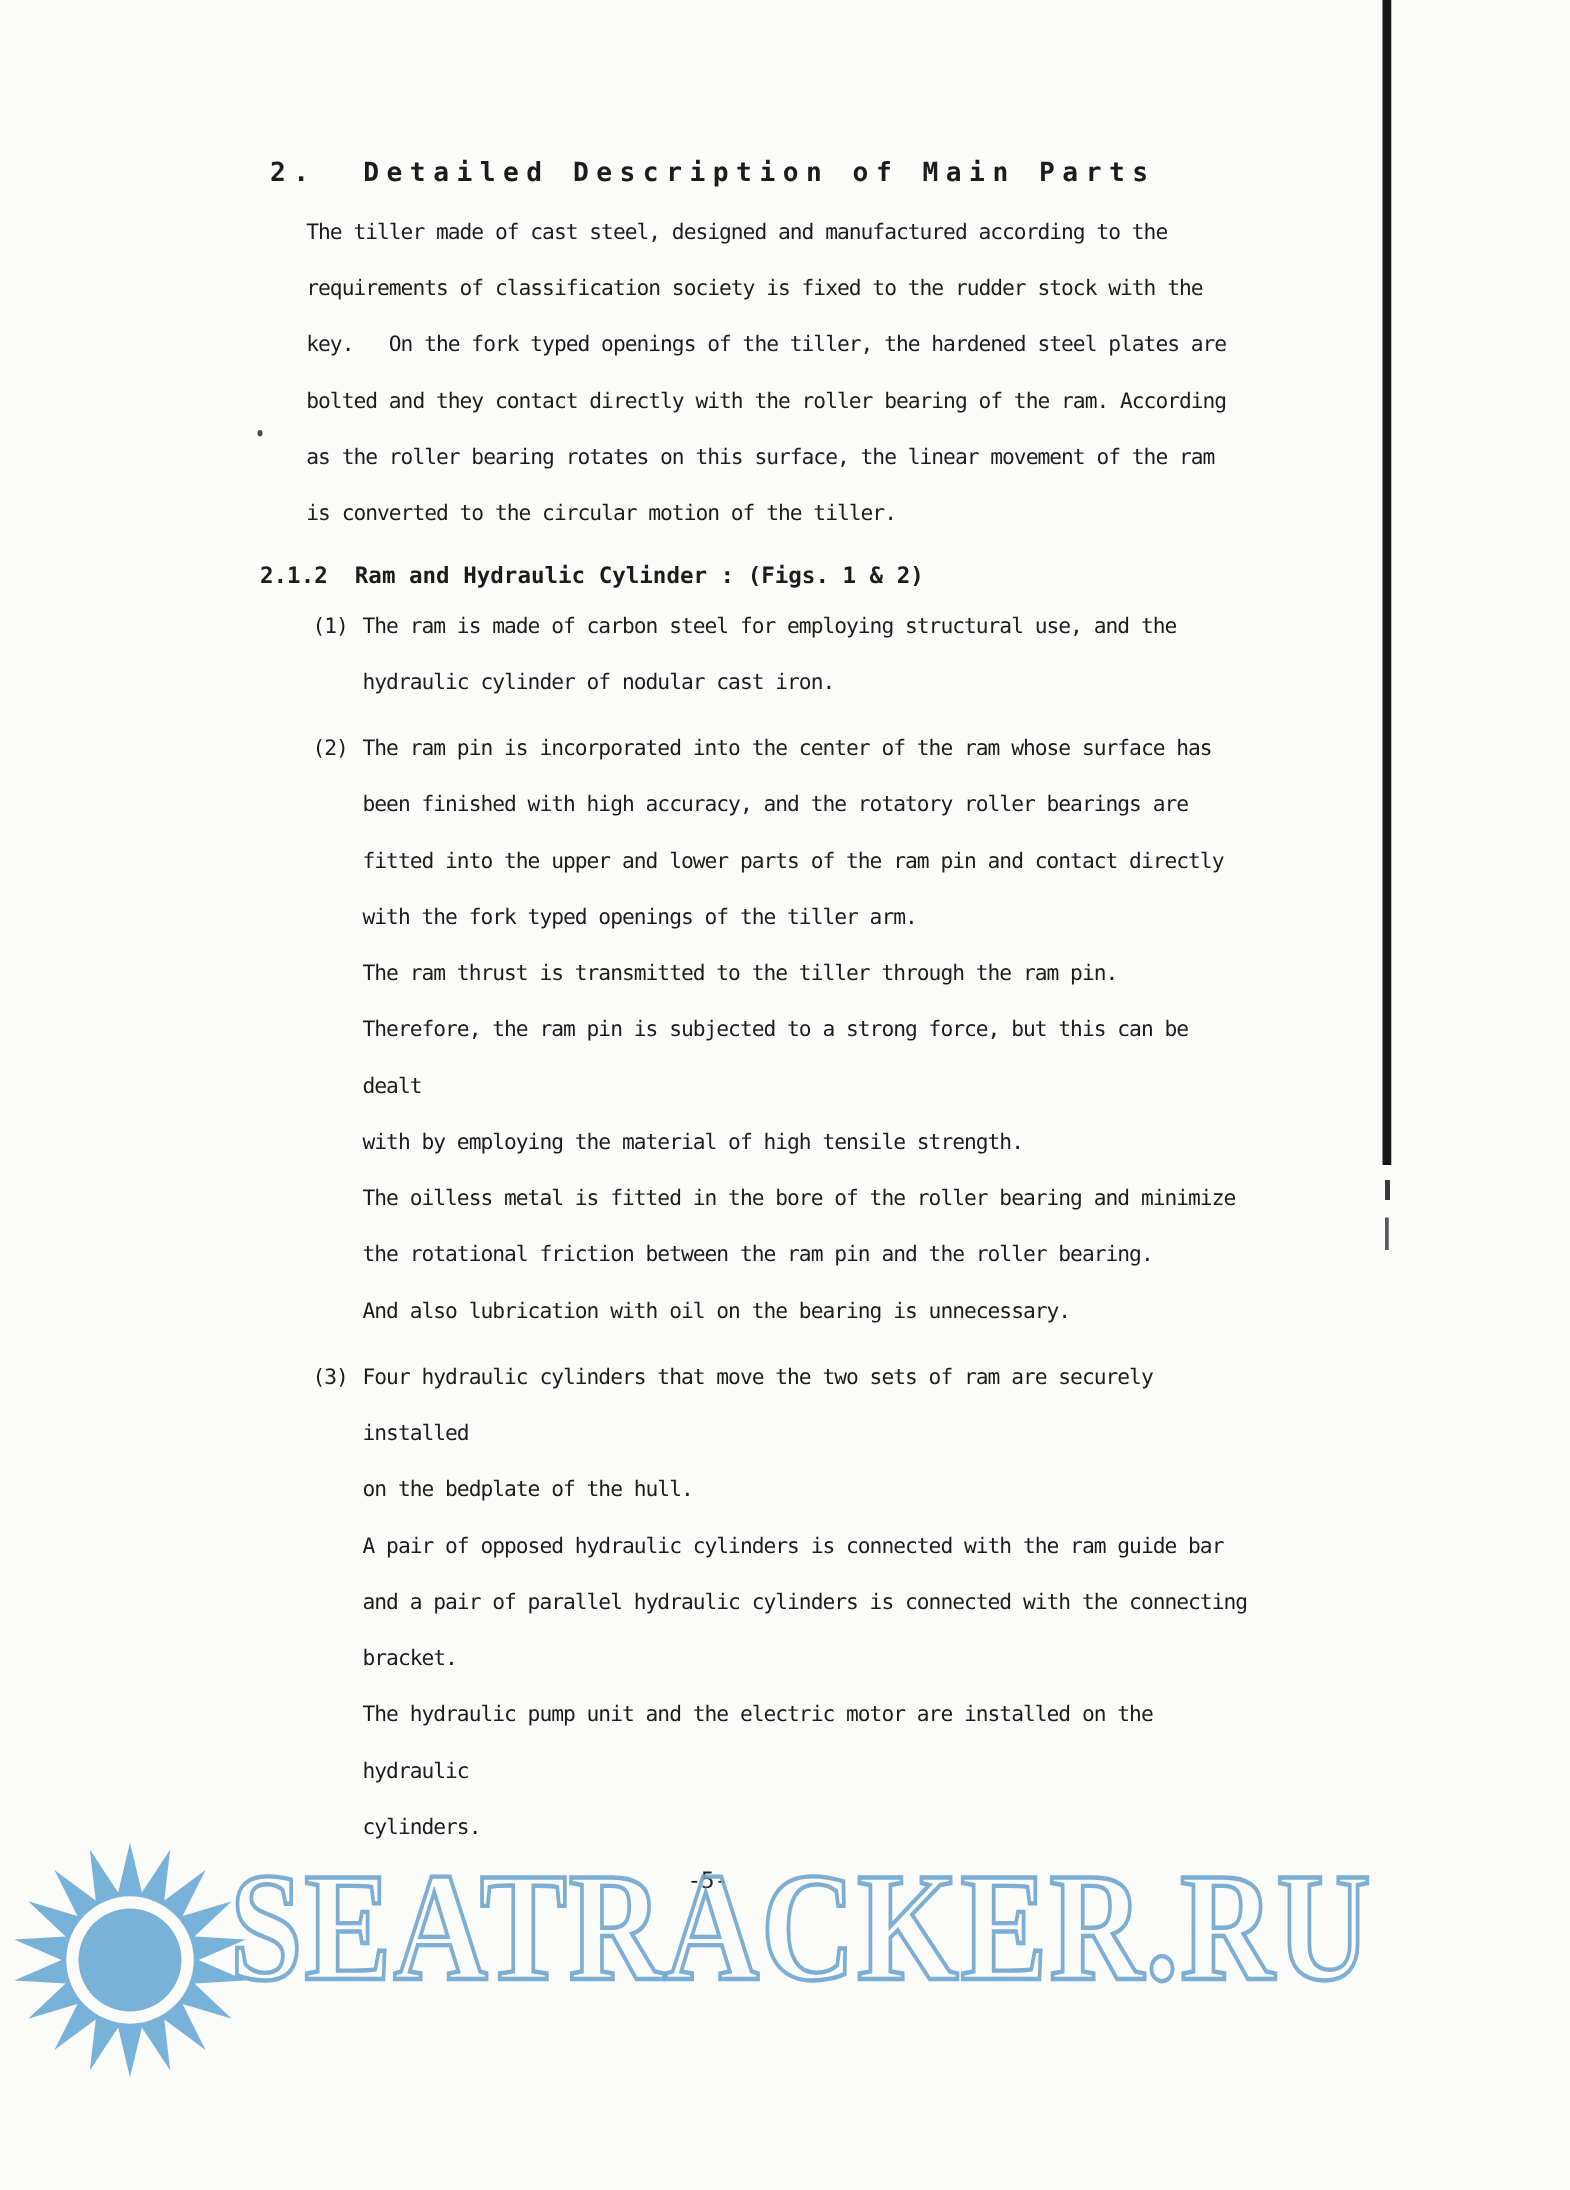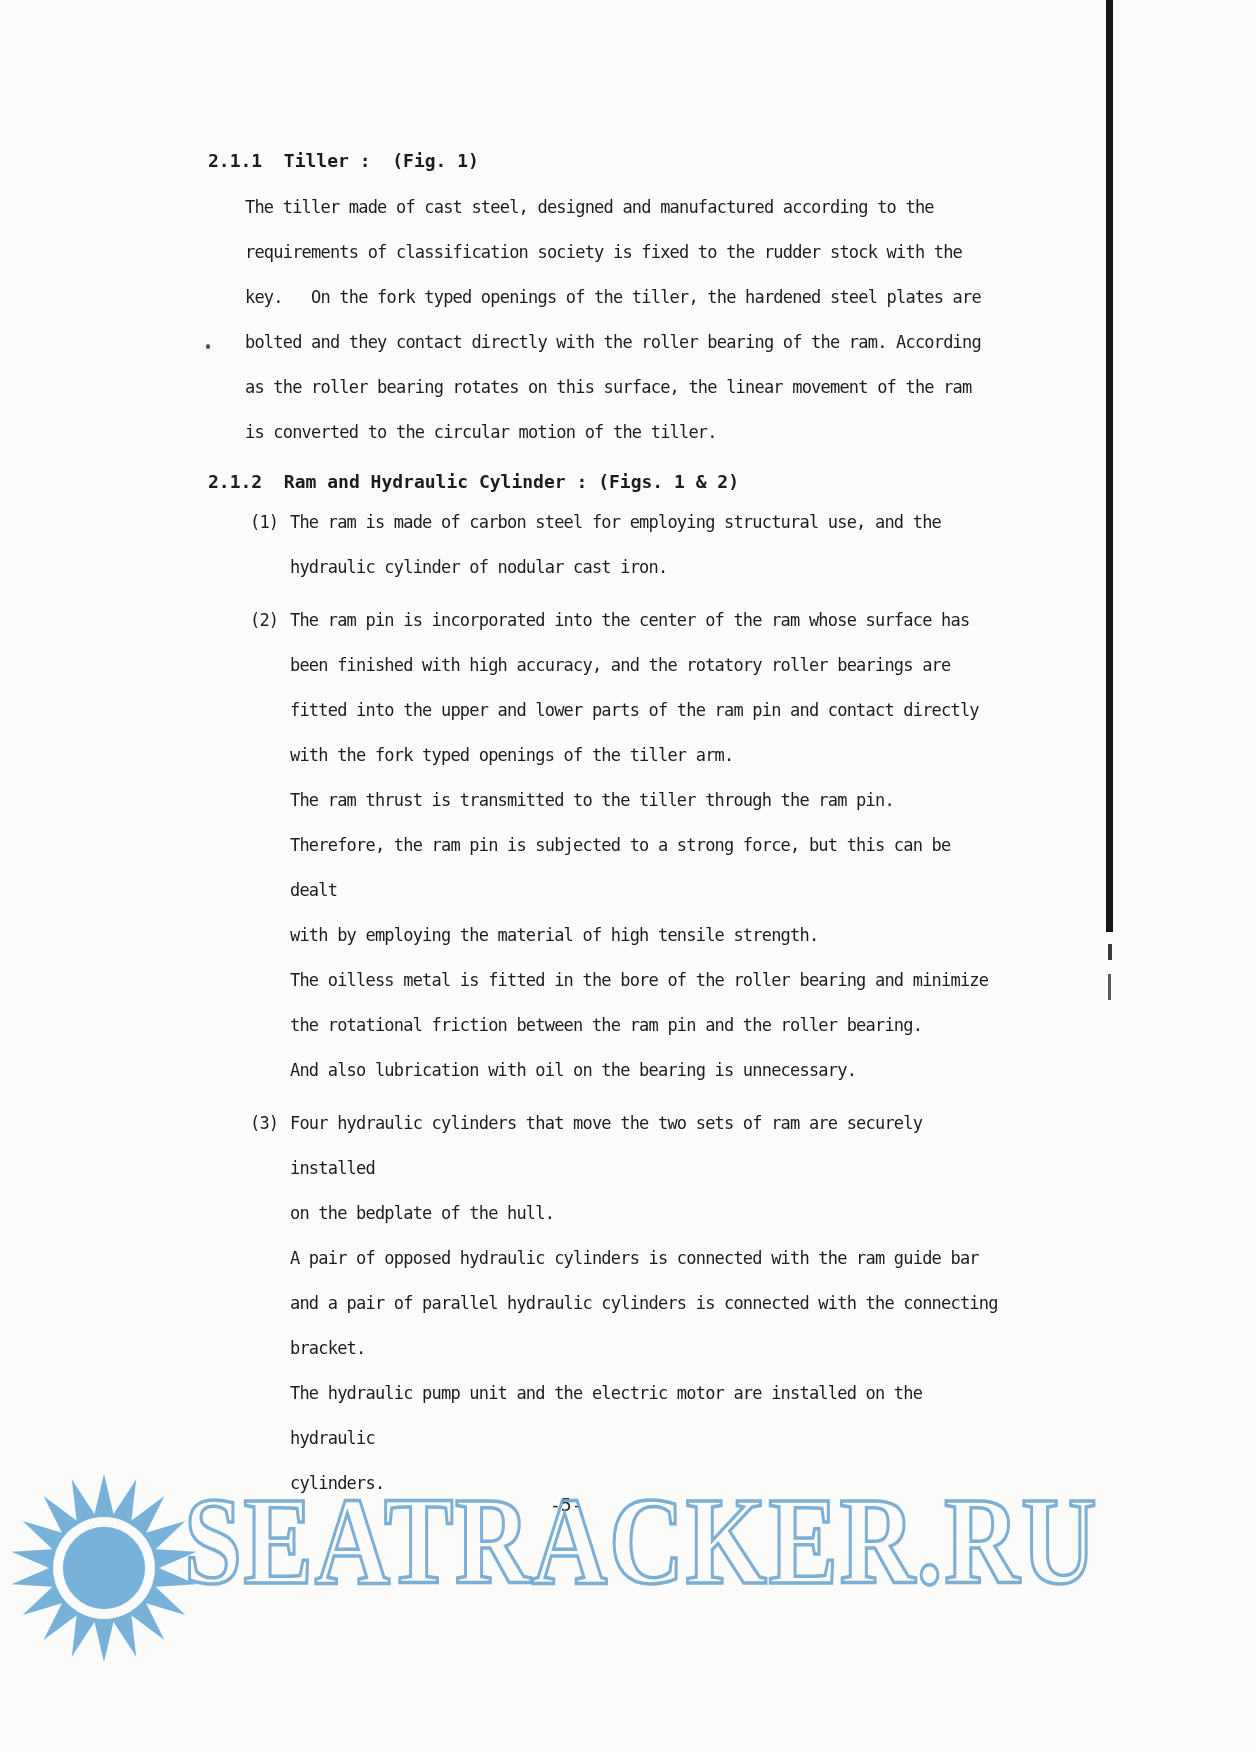--- a/index.html
+++ b/index.html
@@ -70,23 +70,23 @@
     white-space:nowrap;
   }
   .wm-sun { position:absolute; left:6px; top:4px; width:196px; height:196px; }
 </style>
 </head>
 <body>
 
 <div class="page">
 
   <div class="content">
+    <div class="doc-title">2.  Detailed Description of Main Parts</div>
 
 
-    <div class="h211">2.1.1  Tiller :  (Fig. 1)</div>
 
     <div class="para">The tiller made of cast steel, designed and manufactured according to the
 requirements of classification society is fixed to the rudder stock with the
 key.   On the fork typed openings of the tiller, the hardened steel plates are
 bolted and they contact directly with the roller bearing of the ram. According
 as the roller bearing rotates on this surface, the linear movement of the ram
 is converted to the circular motion of the tiller.</div>
 
     <div class="h212">2.1.2  Ram and Hydraulic Cylinder : (Figs. 1 &amp; 2)</div>
 

